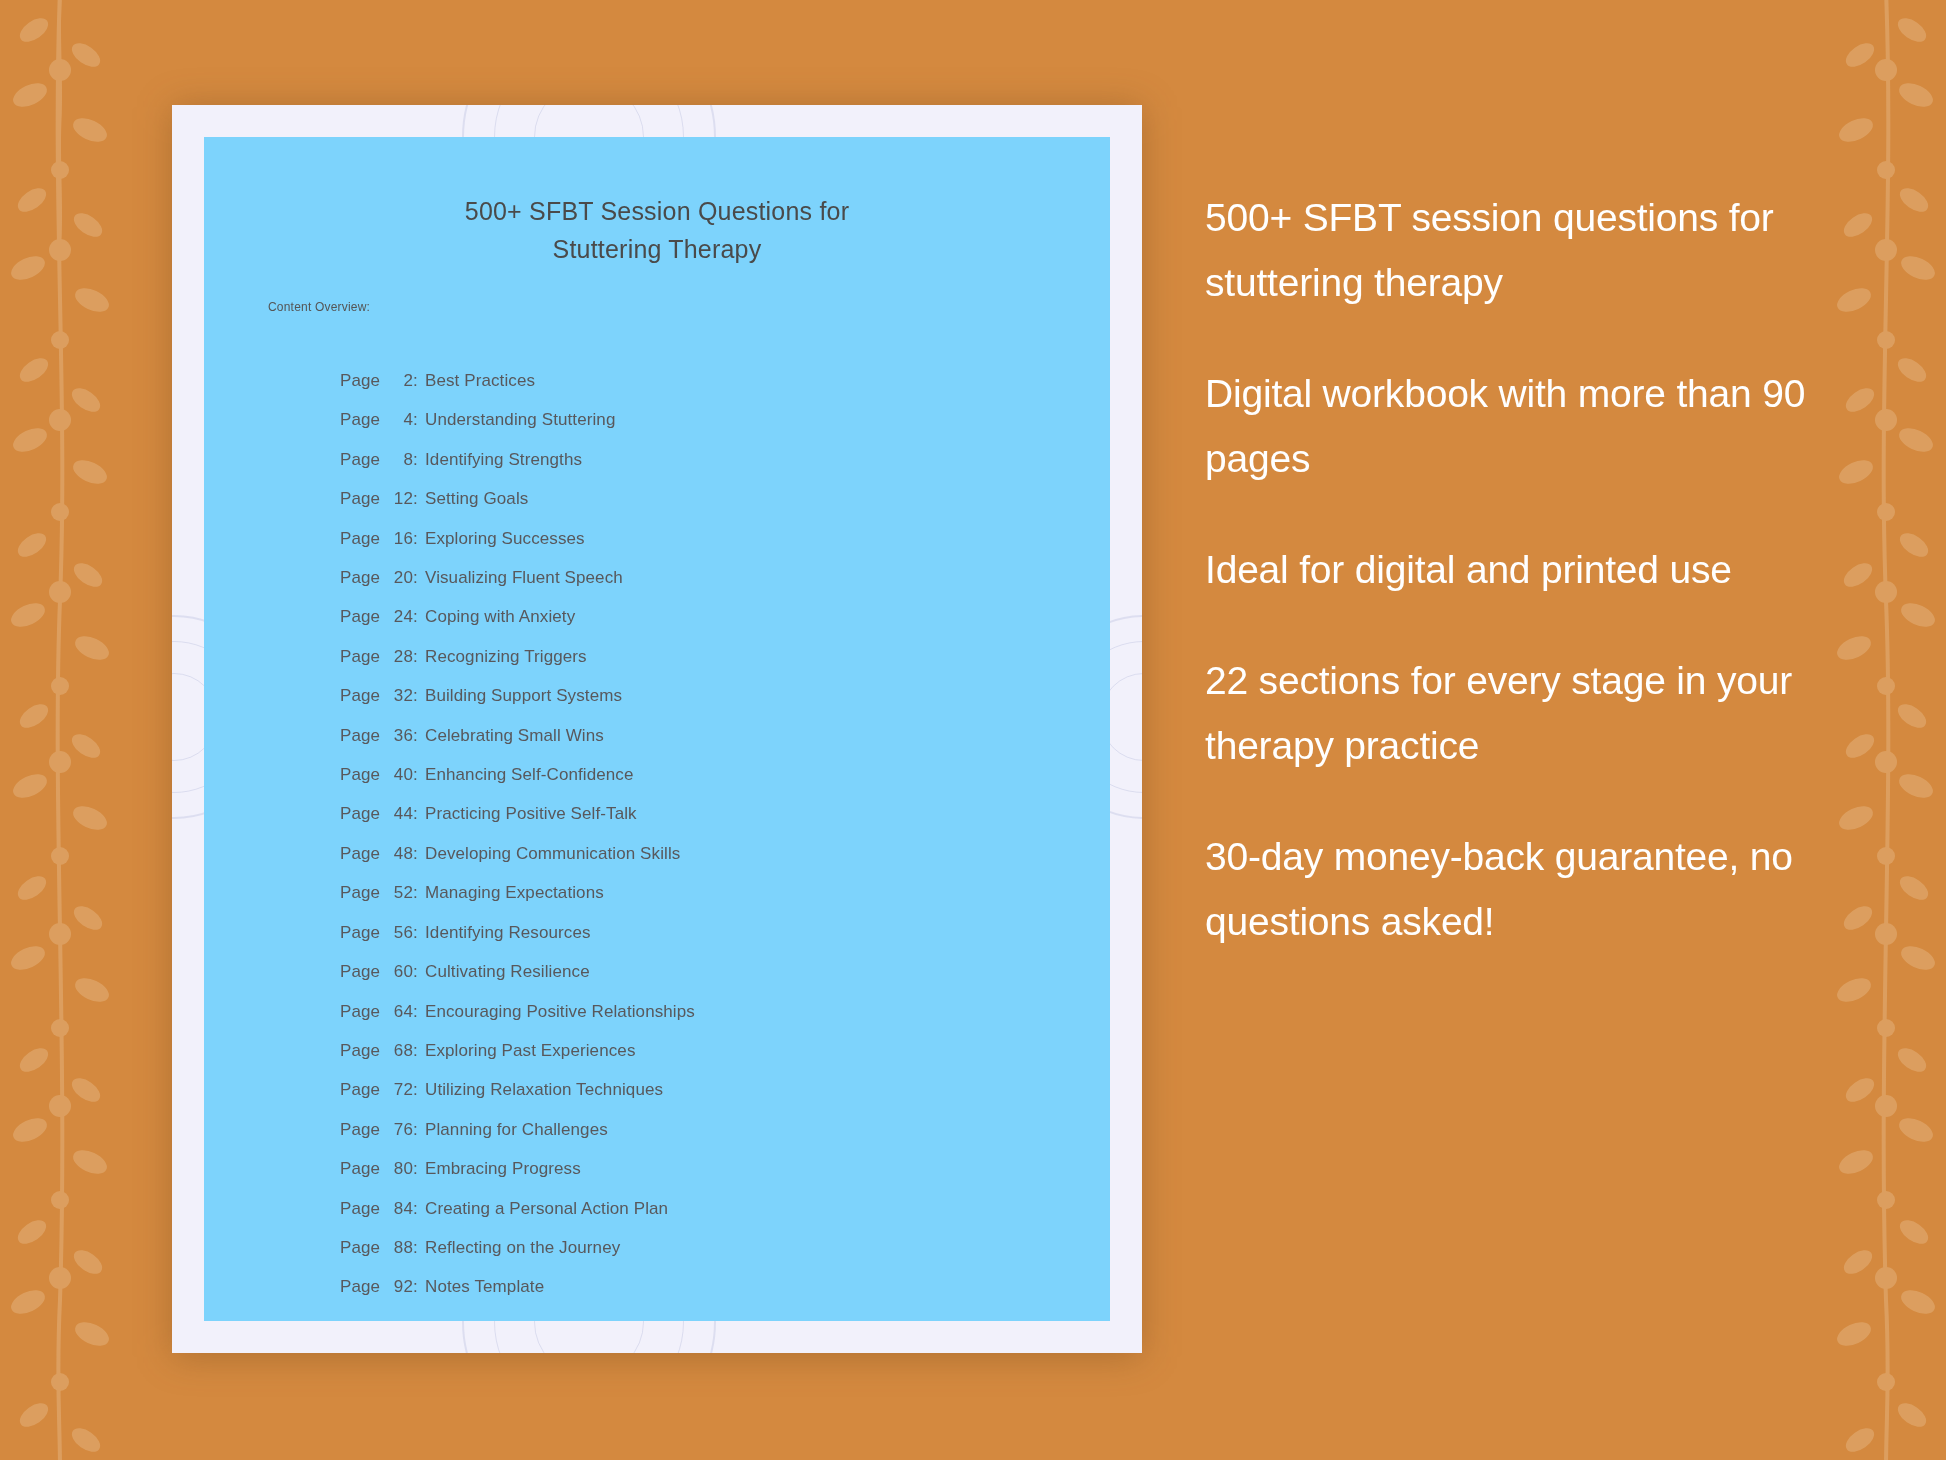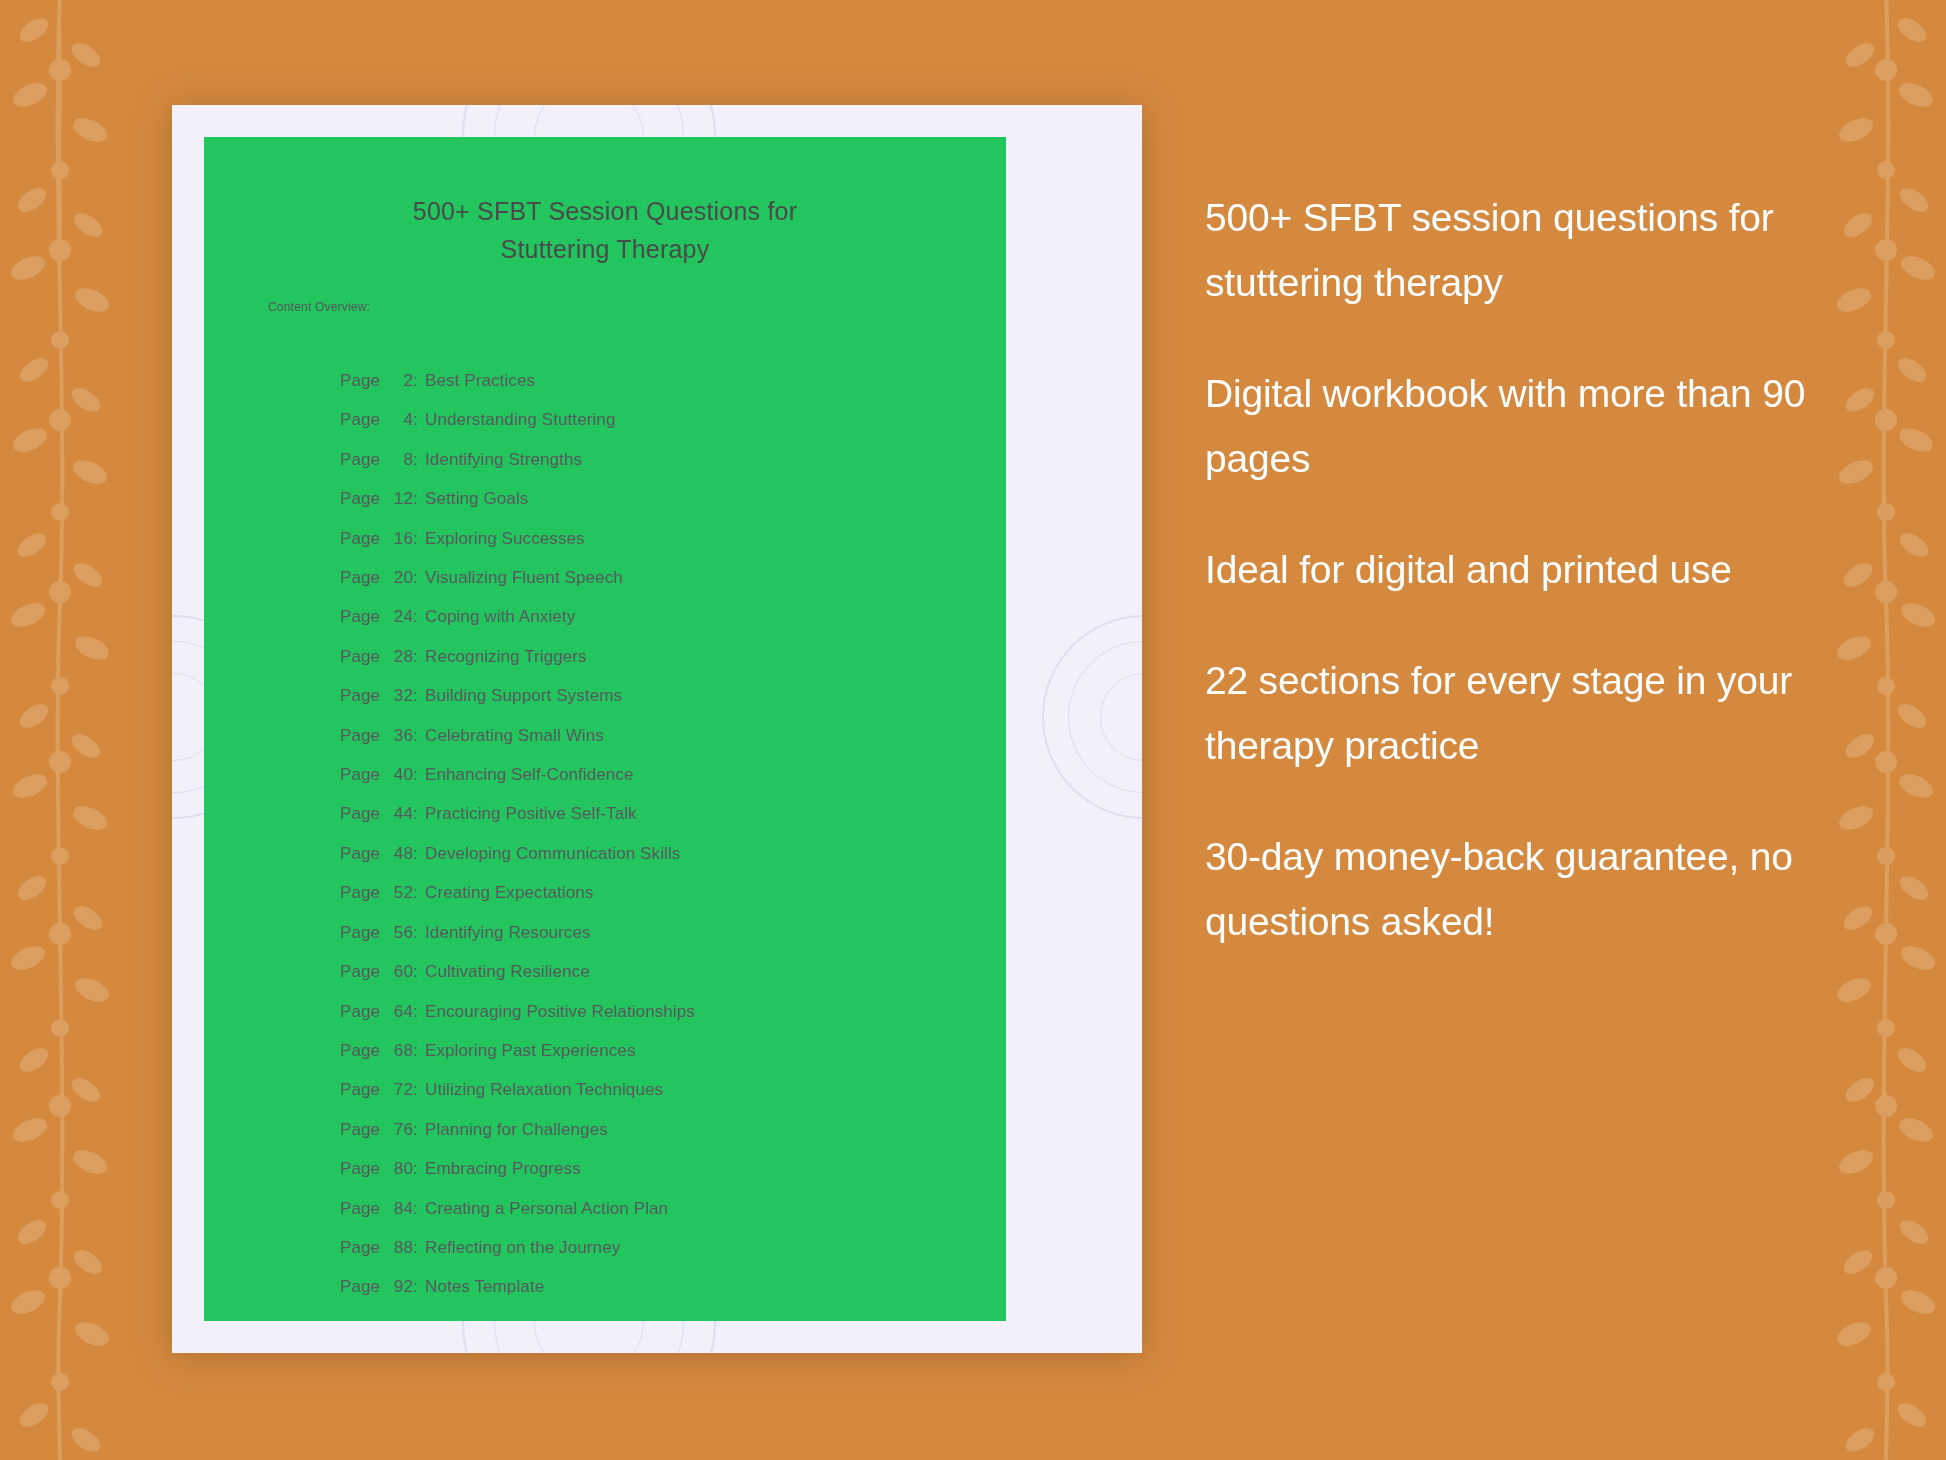--- a/index.html
+++ b/index.html
@@ -44,23 +44,23 @@
     top: 105px;
     width: 970px;
     height: 1248px;
     background: #f2f1fb;
     overflow: hidden;
   }
   .doc-inner {
     position: absolute;
     left: 32px;
     top: 32px;
-    width: 802px;
+    width: 906px;
     height: 1184px;
-    background: #22c55e;
+    background: #7dd3fc;
   }
 
   
   .mandala {
     position: absolute;
     border-radius: 50%;
     border: 2px solid rgba(190, 195, 225, 0.40);
     pointer-events: none;
   }
   .mandala:before, .mandala:after {
@@ -328,21 +328,21 @@
       <div class="toc-row">
         <span class="toc-page"><span>Page</span>&nbsp;<span class="num">44</span>:</span>
         <span class="toc-label">Practicing Positive Self-Talk</span>
       </div>
       <div class="toc-row">
         <span class="toc-page"><span>Page</span>&nbsp;<span class="num">48</span>:</span>
         <span class="toc-label">Developing Communication Skills</span>
       </div>
       <div class="toc-row">
         <span class="toc-page"><span>Page</span>&nbsp;<span class="num">52</span>:</span>
-        <span class="toc-label">Creating Expectations</span>
+        <span class="toc-label">Managing Expectations</span>
       </div>
       <div class="toc-row">
         <span class="toc-page"><span>Page</span>&nbsp;<span class="num">56</span>:</span>
         <span class="toc-label">Identifying Resources</span>
       </div>
       <div class="toc-row">
         <span class="toc-page"><span>Page</span>&nbsp;<span class="num">60</span>:</span>
         <span class="toc-label">Cultivating Resilience</span>
       </div>
       <div class="toc-row">

